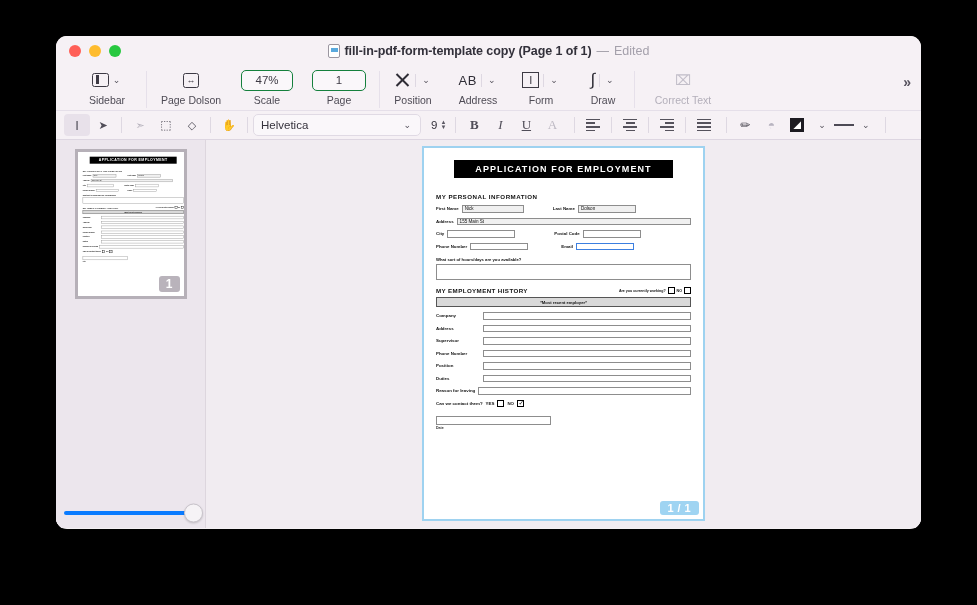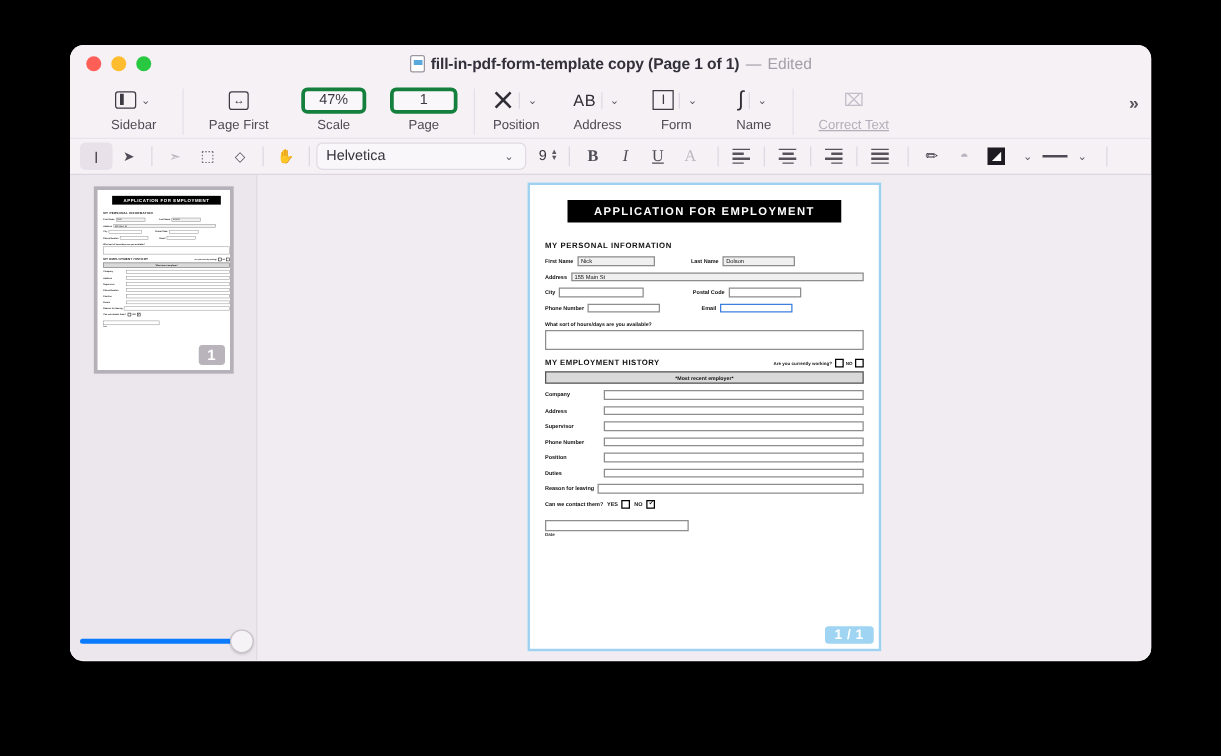--- a/index.html
+++ b/index.html
@@ -77,21 +77,21 @@
   }
   .tb-group {
     display: flex; flex-direction: column; align-items: center;
     padding-top: 3px;
   }
   .tb-row { display: flex; align-items: center; height: 24px; gap: 2px; }
   .tb-label {
     font-size: 10.5px; color: #4e4b55; margin-top: 2px;
     white-space: nowrap;
   }
-  .tb-label.dim { color: #b3afba; text-decoration: underline; }
+  .tb-label.dim { color: #b3afba; }
   .chev {
     font-size: 9px; color: #55525c; line-height: 1;
     padding: 0 2px;
   }
   .vsep { width: 1px; height: 13px; background: #ded8e2; margin: 0 2px; }
   .sidebar-glyph {
     width: 17px; height: 14px;
     border: 1.4px solid #3d3a44; border-radius: 2.5px;
     position: relative;
   }
@@ -117,21 +117,21 @@
     width: 1.5px; height: 6px; background: #3d3a44;
   }
   .pagewidth-glyph {
     width: 16px; height: 15px;
     border: 1.4px solid #3d3a44; border-radius: 2.5px;
     display: flex; align-items: center; justify-content: center;
     font-size: 9px; color: #3d3a44;
   }
   .field-box {
     background: #faf7fa;
-    border: 3px solid #15803d;
+    border: 1px solid #15803d;
     border-radius: 5px;
     height: 21px;
     display: flex; align-items: center; justify-content: center;
     font-size: 11.5px; color: #3d3a44;
   }
   .field-scale { width: 52px; }
   .field-page { width: 54px; }
   .x-glyph {
     width: 17px; height: 17px; position: relative;
   }
@@ -365,21 +365,21 @@
         <span class="tb-label">Sidebar</span>
       </div>
 
       <div class="tb-sep-v"></div>
 
 
       <div class="tb-group" style="width:88px">
         <div class="tb-row">
           <span class="pagewidth-glyph">↔</span>
         </div>
-        <span class="tb-label">Page First</span>
+        <span class="tb-label">Page Dolson</span>
       </div>
 
       <div class="tb-group" style="width:64px">
         <div class="tb-row">
           <span class="field-box field-scale">47%</span>
         </div>
         <span class="tb-label">Scale</span>
       </div>
 
       <div class="tb-group" style="width:80px">
@@ -417,21 +417,21 @@
         </div>
         <span class="tb-label">Form</span>
       </div>
 
       <div class="tb-group" style="width:62px">
         <div class="tb-row">
           <span class="draw-glyph">∫</span>
           <span class="vsep"></span>
           <span class="chev">⌄</span>
         </div>
-        <span class="tb-label">Name</span>
+        <span class="tb-label">Draw</span>
       </div>
 
       <div class="tb-sep-v"></div>
 
       <div class="tb-group" style="width:96px">
         <div class="tb-row">
           <span class="correct-glyph">⌧</span>
         </div>
         <span class="tb-label dim">Correct Text</span>
       </div>

